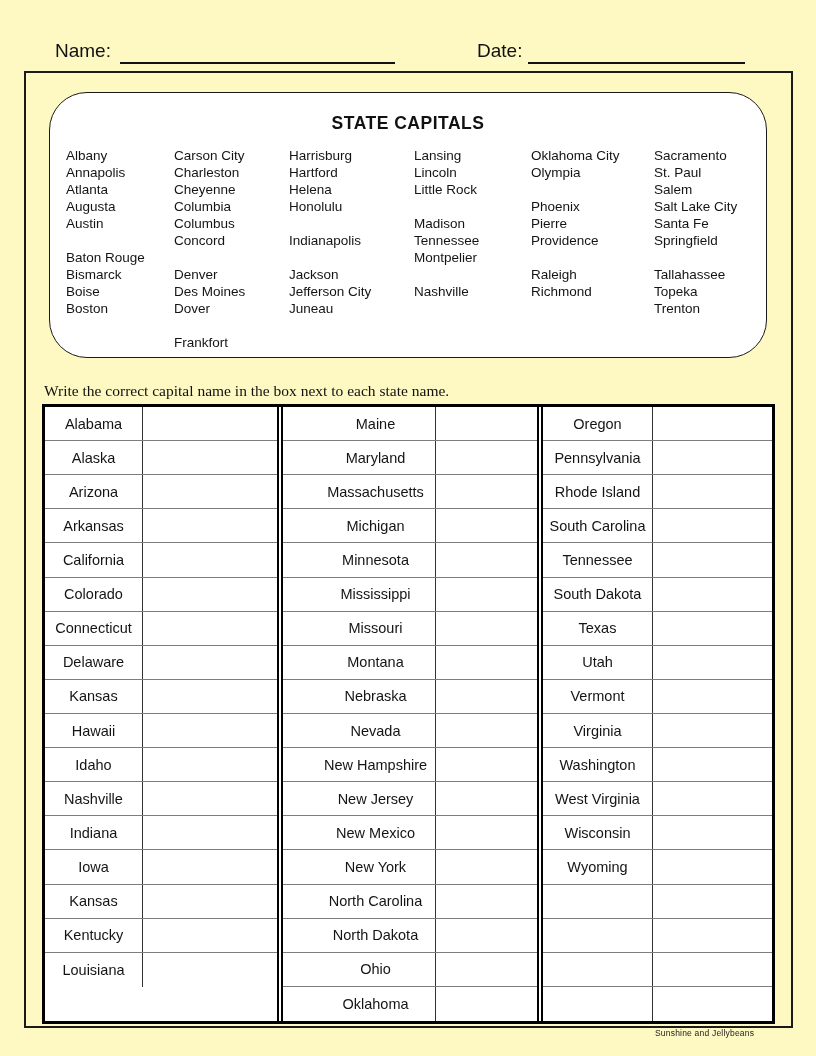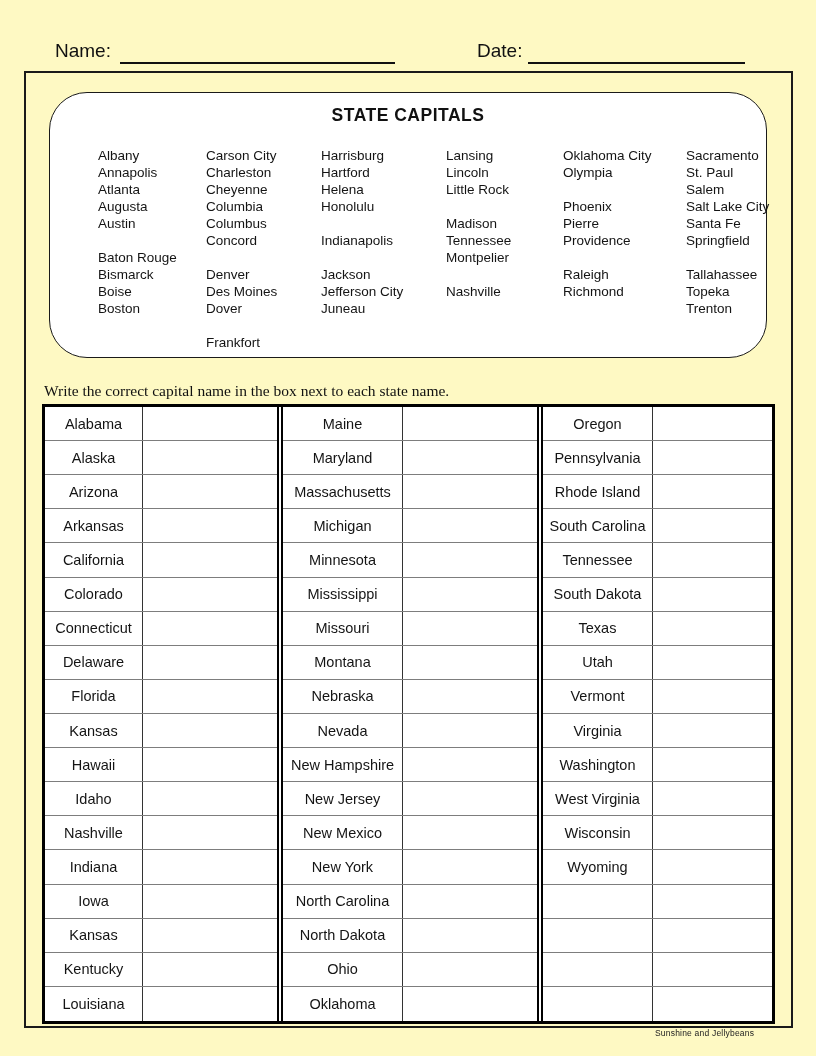--- a/index.html
+++ b/index.html
@@ -15,22 +15,22 @@
   .fill-line { position:absolute; top:62px; border-bottom:2px solid #111; height:0; }
   .name-line { left:120px; width:275px; }
   .date-line { left:528px; width:217px; }
   
   .page-border { position:absolute; left:24px; top:71px; width:765px; height:953px; border:2px solid #1a1a1a; }
   
   .capitals-box {
     position:absolute; left:49px; top:92px; width:716px; height:264px;
     border:1.5px solid #1a1a1a; border-radius:38px; background:#fff;
   }
-  .cap-title { text-align:center; margin-top:12px; font-size:17.5px; font-weight:bold; letter-spacing:0.5px; color:#111; }
-  .cap-cols { position:absolute; left:16px; top:54px; display:flex;margin-left:32px; }
+  .cap-title { text-align:center; margin-top:20px; font-size:17.5px; font-weight:bold; letter-spacing:0.5px; color:#111; }
+  .cap-cols { position:absolute; left:16px; top:54px; display:flex; }
   .cap-col { flex:0 0 auto; }
   .cap-col.c1 { width:108px; } .cap-col.c2 { width:115px; } .cap-col.c3 { width:125px; }
   .cap-col.c4 { width:117px; } .cap-col.c5 { width:123px; } .cap-col.c6 { width:100px; }
   .cap-line { height:17px; line-height:17px; font-size:13.5px; white-space:nowrap; color:#141414; }
   
   .instruction { position:absolute; left:44px; top:382px; font-family:"Liberation Serif", serif; font-size:15.5px; color:#111; }
   
   .states-table {
     position:absolute; left:42px; top:404px; width:727px; height:614px;
     border:3px solid #000; display:flex; background:#fff;
@@ -38,21 +38,21 @@
   .group { flex:0 0 auto; height:100%; }
   .group.g1 { width:232px; } .group.g2 { width:254px; } .group.g3 { flex:1 1 auto;border-radius:22px; }
   .grows { display:grid; grid-template-rows:repeat(18, 1fr); height:100%; }
   .trow { display:flex; border-bottom:1px solid #7d7d7d; }
   .trow:last-child { border-bottom:none; }
   .state-cell {
     display:flex; align-items:center; justify-content:center;
     font-size:14.5px; color:#141414; border-right:1px solid #333;
     white-space:nowrap;
   }
-  .g1 .state-cell { width:97px; } .g2 .state-cell { width:119px; } .g3 .state-cell { width:109px; }
+  .g1 .state-cell { width:97px; } .g2 .state-cell { width:119px;padding-left:33px; } .g3 .state-cell { width:109px; }
   .answer-cell { flex:1 1 auto; }
   .tsep { flex:0 0 auto; width:2px; background:#fff; border-left:2px solid #000; border-right:2px solid #000; height:100%; }
   
   .footer { position:absolute; left:655px; top:1028px; font-size:8.5px; color:#222; letter-spacing:0.2px; }
 </style>
 </head>
 <body>
 
 <div class="sheet">
 
@@ -198,24 +198,20 @@
           <div class="trow">
             <div class="state-cell">Connecticut</div>
             <div class="answer-cell"></div>
           </div>
 
           <div class="trow">
             <div class="state-cell">Delaware</div>
             <div class="answer-cell"></div>
           </div>
 
-          <div class="trow">
-            <div class="state-cell">Florida</div>
-            <div class="answer-cell"></div>
-          </div>
 
           <div class="trow">
             <div class="state-cell">Kansas</div>
             <div class="answer-cell"></div>
           </div>
 
           <div class="trow">
             <div class="state-cell">Hawaii</div>
             <div class="answer-cell"></div>
           </div>

